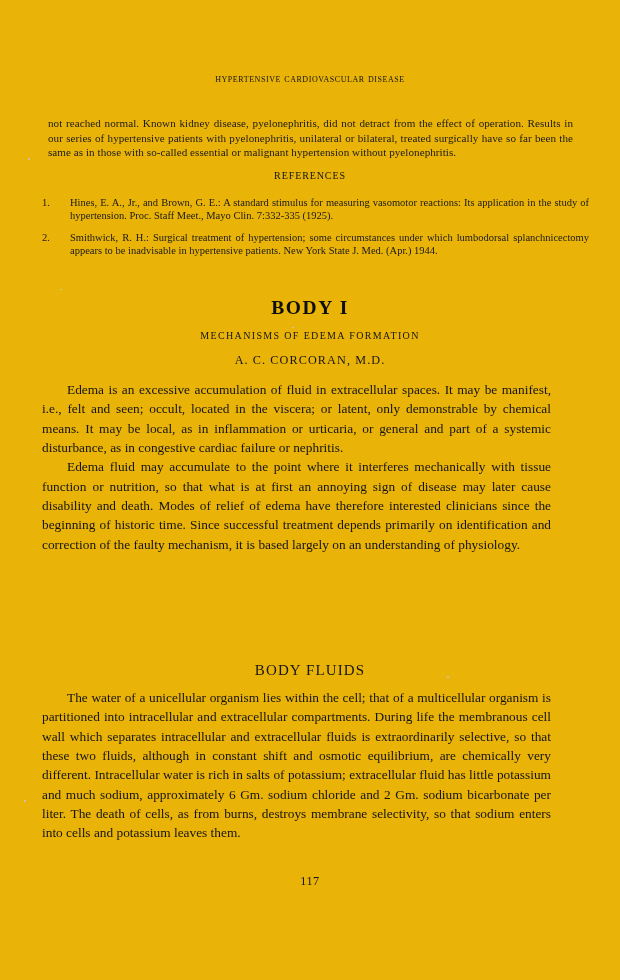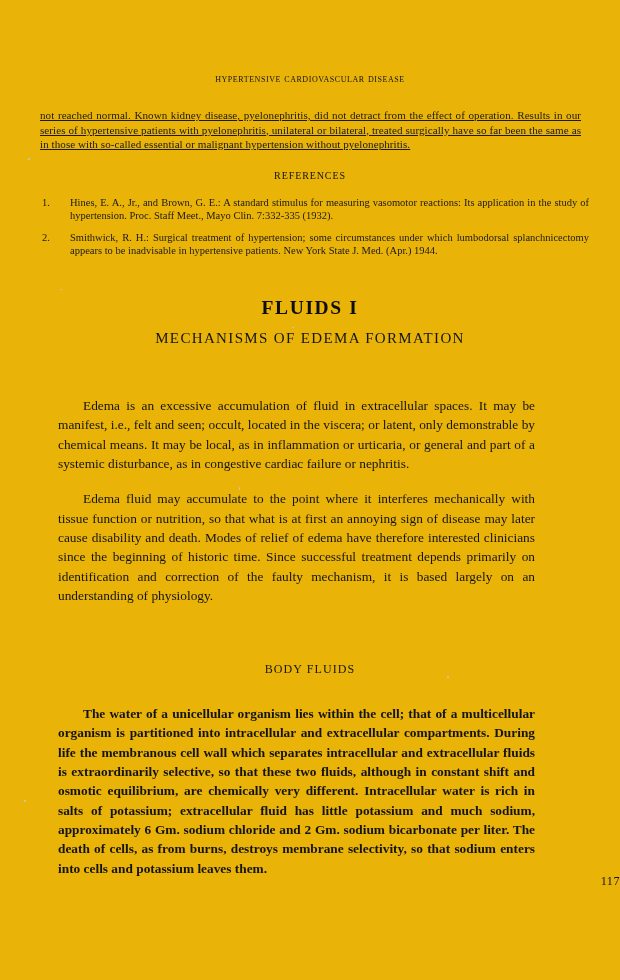--- a/index.html
+++ b/index.html
@@ -43,28 +43,27 @@
   }
 
   
   .cont-block {
     position: absolute;
     top: 104px;
     left: 36px;
     width: 549px;
   }
   .cont-block p {
-    margin: 4px;
+    margin: 12px;
     font-size: 11.1px;
     line-height: 14.6px;
     text-align: justify;
     text-justify: inter-word;
     letter-spacing: 0.05px;
     hyphens: none;
-    text-decoration: underline;
   }
 
   
   .ref-heading {
     position: absolute;
     top: 170px;
     left: 0;
     width: 620px;
     text-align: center;
     font-size: 10px;
@@ -111,21 +110,21 @@
     font-weight: bold;
     letter-spacing: 1.6px;
     color: #0e0e0e;
   }
   .article-subtitle {
     position: absolute;
     top: 330px;
     left: 0;
     width: 620px;
     text-align: center;
-    font-size: 15px;
+    font-size: 10px;
     letter-spacing: 1.35px;
     color: #161616;
   }
   .article-author {
     position: absolute;
     top: 353px;
     left: 0;
     width: 620px;
     text-align: center;
     font-size: 12.2px;
@@ -133,51 +132,51 @@
     color: #161616;
   }
 
   
   .body-block {
     position: absolute;
     left: 42px;
     width: 509px;
   }
   .body-block.first { top: 380px; }
-  .body-block.second { top: 688px; font-weight: bold; }
+  .body-block.second { top: 688px; }
 
   .body-block p {
-    margin: 16px;
+    margin: 0;
     font-size: 13.35px;
     line-height: 19.35px;
     text-align: justify;
     text-justify: inter-word;
     text-indent: 25px;
     color: #141414;
     hyphens: none;
   }
 
   .section-heading {
     position: absolute;
     top: 662px;
     left: 0;
     width: 620px;
     text-align: center;
-    font-size: 12px;
+    font-size: 15px;
     letter-spacing: 1.1px;
     color: #161616;
   }
 
   
   .folio {
     position: absolute;
     top: 874px;
     left: 0;
     width: 620px;
-    text-align: right;
+    text-align: center;
     font-size: 12.2px;
     letter-spacing: 0.5px;
     color: #171717;
   }
 
   
   .speckle {
     position: absolute;
     background: #c9c9c9;
     border-radius: 50%;
@@ -193,32 +192,33 @@
 
   <div class="cont-block">
     <p>not reached normal. Known kidney disease, pyelonephritis, did not detract from the effect of operation. Results in our series of hypertensive patients with pyelonephritis, unilateral or bilateral, treated surgically have so far been the same as in those with so-called essential or malignant hypertension without pyelonephritis.</p>
   </div>
 
   <div class="ref-heading">REFERENCES</div>
 
   <ul class="ref-list">
     <li class="ref-item">
       <span class="ref-num">1.</span>
-      <span class="ref-text">Hines, E. A., Jr., and Brown, G. E.: A standard stimulus for measuring vasomotor reactions: Its application in the study of hypertension. Proc. Staff Meet., Mayo Clin. 7:332-335 (1932).</span>
+      <span class="ref-text">Hines, E. A., Jr., and Brown, G. E.: A standard stimulus for measuring vasomotor reactions: Its application in the study of hypertension. Proc. Staff Meet., Mayo Clin. 7:332-335 (1925).</span>
     </li>
     <li class="ref-item">
       <span class="ref-num">2.</span>
       <span class="ref-text">Smithwick, R. H.: Surgical treatment of hypertension; some circumstances under which lumbodorsal splanchnicectomy appears to be inadvisable in hypertensive patients. New York State J. Med. (Apr.) 1944.</span>
     </li>
   </ul>
 
-  <div class="article-title">FLUIDS I</div>
+  <div class="article-title">BODY I</div>
 
   <div class="article-subtitle">MECHANISMS OF EDEMA FORMATION</div>
 
+  <div class="article-author">A. C. CORCORAN, M.D.</div>
 
   <div class="body-block first">
     <p>Edema is an excessive accumulation of fluid in extracellular spaces. It may be manifest, i.e., felt and seen; occult, located in the viscera; or latent, only demonstrable by chemical means. It may be local, as in inflammation or urticaria, or general and part of a systemic disturbance, as in congestive cardiac failure or nephritis.</p>
     <p>Edema fluid may accumulate to the point where it interferes mechanically with tissue function or nutrition, so that what is at first an annoying sign of disease may later cause disability and death. Modes of relief of edema have therefore interested clinicians since the beginning of historic time. Since successful treatment depends primarily on identification and correction of the faulty mechanism, it is based largely on an understanding of physiology.</p>
   </div>
 
   <div class="section-heading">BODY FLUIDS</div>
 
   <div class="body-block second">
     <p>The water of a unicellular organism lies within the cell; that of a multicellular organism is partitioned into intracellular and extracellular compartments. During life the membranous cell wall which separates intracellular and extracellular fluids is extraordinarily selective, so that these two fluids, although in constant shift and osmotic equilibrium, are chemically very different. Intracellular water is rich in salts of potassium; extracellular fluid has little potassium and much sodium, approximately 6 Gm. sodium chloride and 2 Gm. sodium bicarbonate per liter. The death of cells, as from burns, destroys membrane selectivity, so that sodium enters into cells and potassium leaves them.</p>

